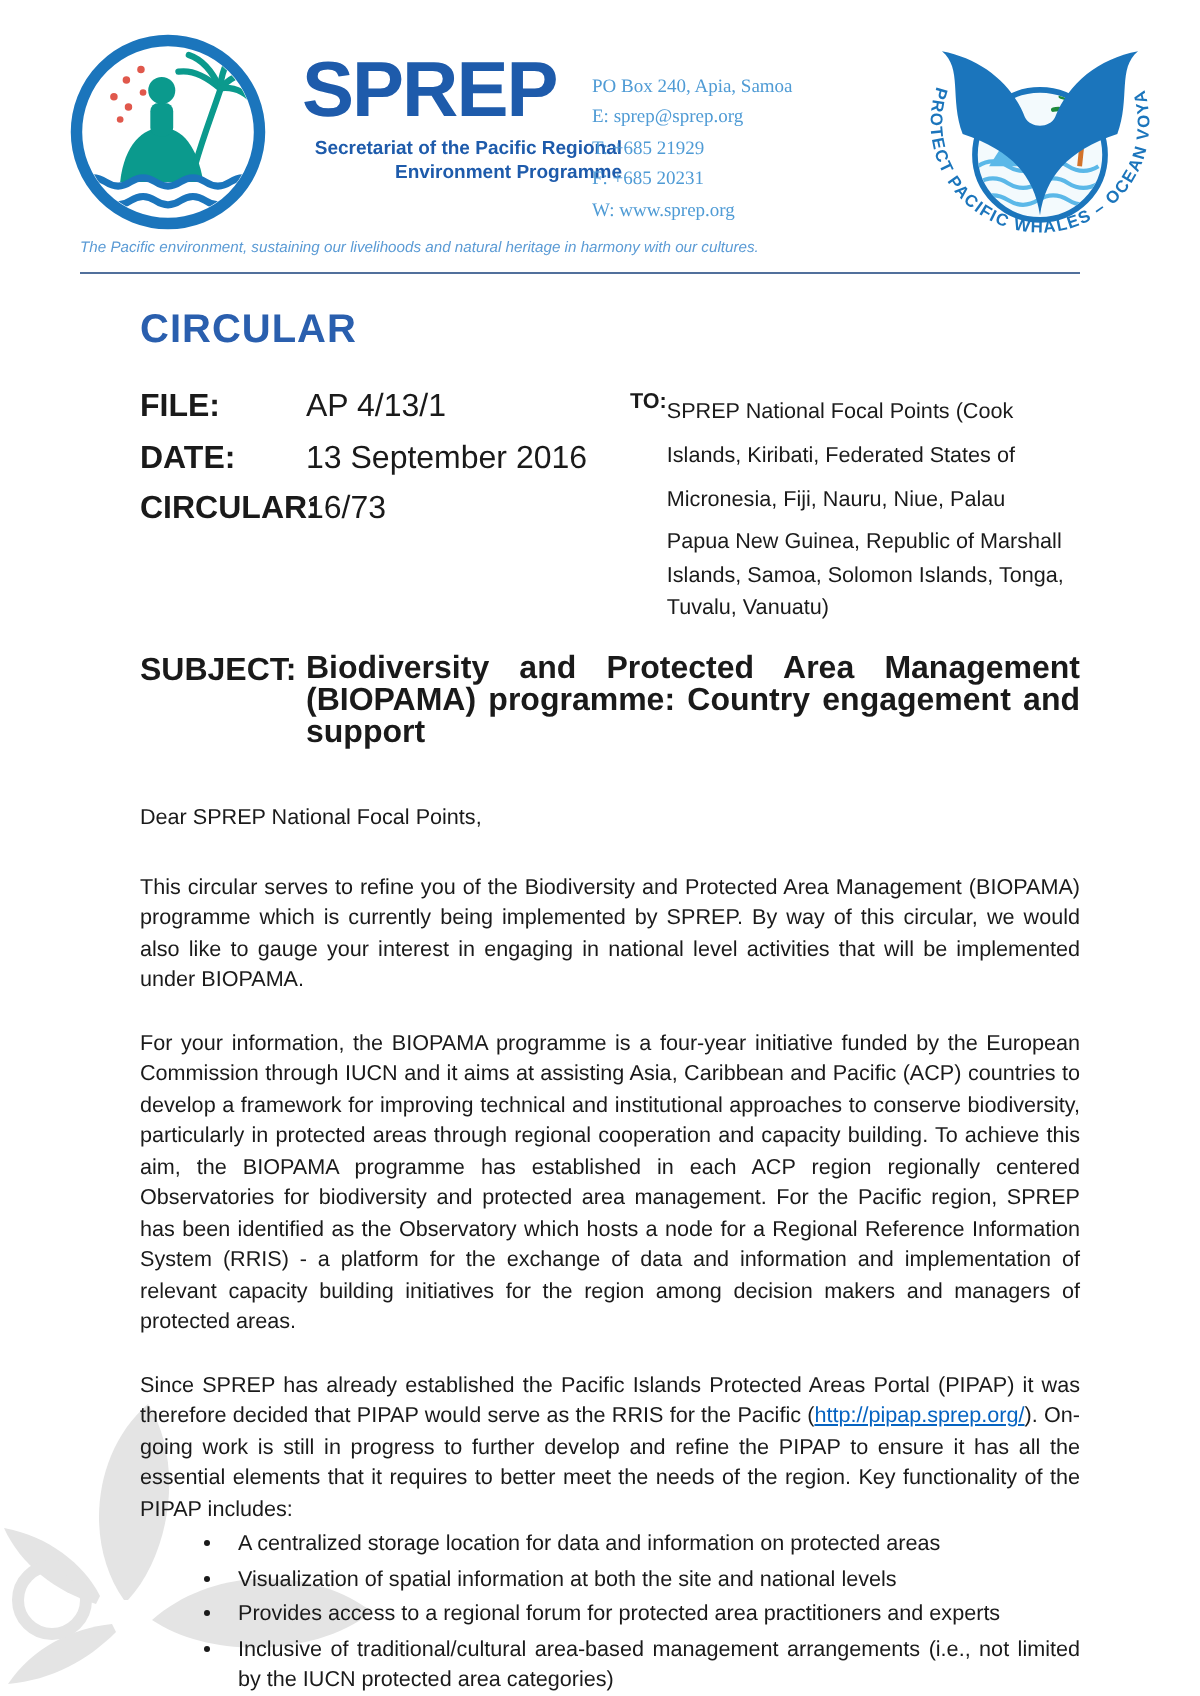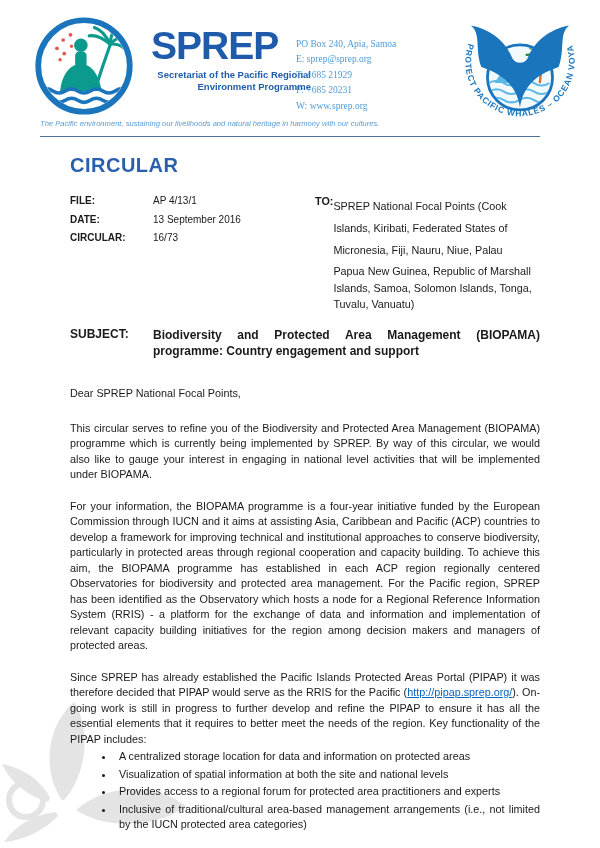--- a/index.html
+++ b/index.html
@@ -27,28 +27,28 @@
     position:absolute; left:40px; top:119px; font-size:7.6px; font-style:italic; color:#5b9bd5;
   }
   .header-rule {
     position:absolute; left:40px; top:136px; width:500px; height:0; border-top:1.4px solid #51709c;
   }
   
   .main { position:relative; z-index:2; padding:12px 60px 0 70px; }
   .doc-title { font-size:20px; font-weight:bold; color:#2a5fae; letter-spacing:0.5px; margin-bottom:18px; }
   .meta { display:flex; margin-bottom:14px; }
   .meta-left { width:245px; }
-  .meta-row { display:flex; margin-bottom:7.5px; font-size:10px; }
+  .meta-row { display:flex; margin-bottom:7.5px; font-size:16px; }
   .meta-label { width:83px; font-weight:bold; }
   .meta-value { }
   .meta-right { display:flex; width:225px; font-size:10.8px; }
   .to-label { width:37px; font-weight:bold; }
   .to-value-1 { line-height:22px; }
   .to-value-2 { line-height:16.5px; margin-top:2px; }
-  .subject-row { display:flex; font-size:12px; margin-top:12px; }
+  .subject-row { display:flex; font-size:16px; margin-top:12px; }
   .subject-label { width:83px; font-weight:bold; }
   .subject-value { flex:1; font-weight:bold; text-align:justify; line-height:16px; }
   .salutation { font-size:10.8px; margin-top:28px; }
   .para { font-size:10.8px; line-height:15.5px; text-align:justify; margin-top:16px; }
   .link { color:#0563c1; }
   ul.bullets { margin:2px 0 0 45px; }
   ul.bullets li {
     font-size:10.8px; line-height:15.5px; text-align:justify; padding-left:4px; margin-bottom:2px;
   }
   

